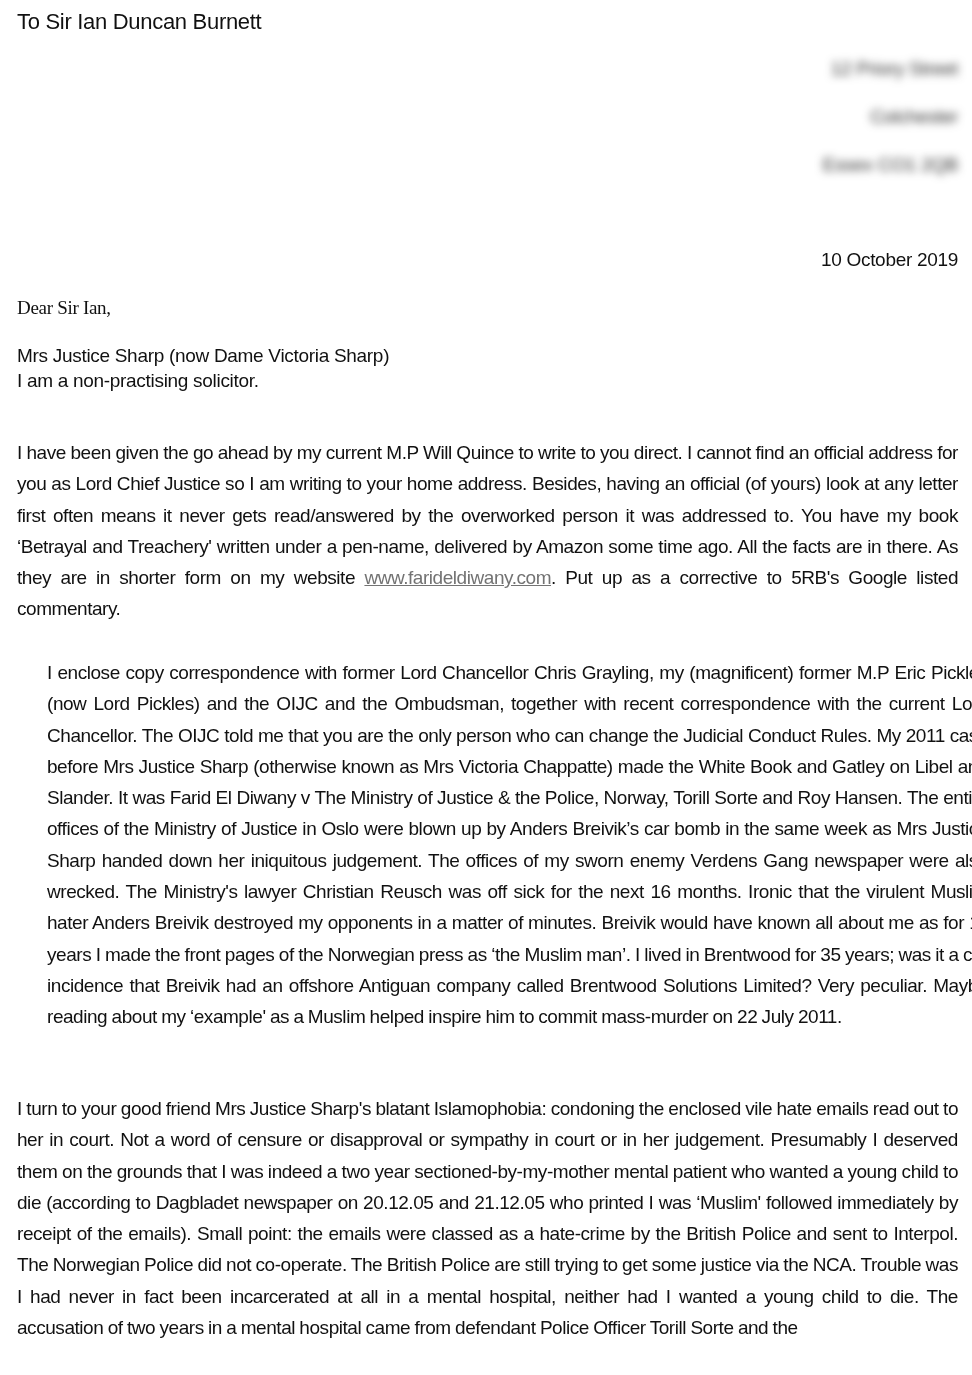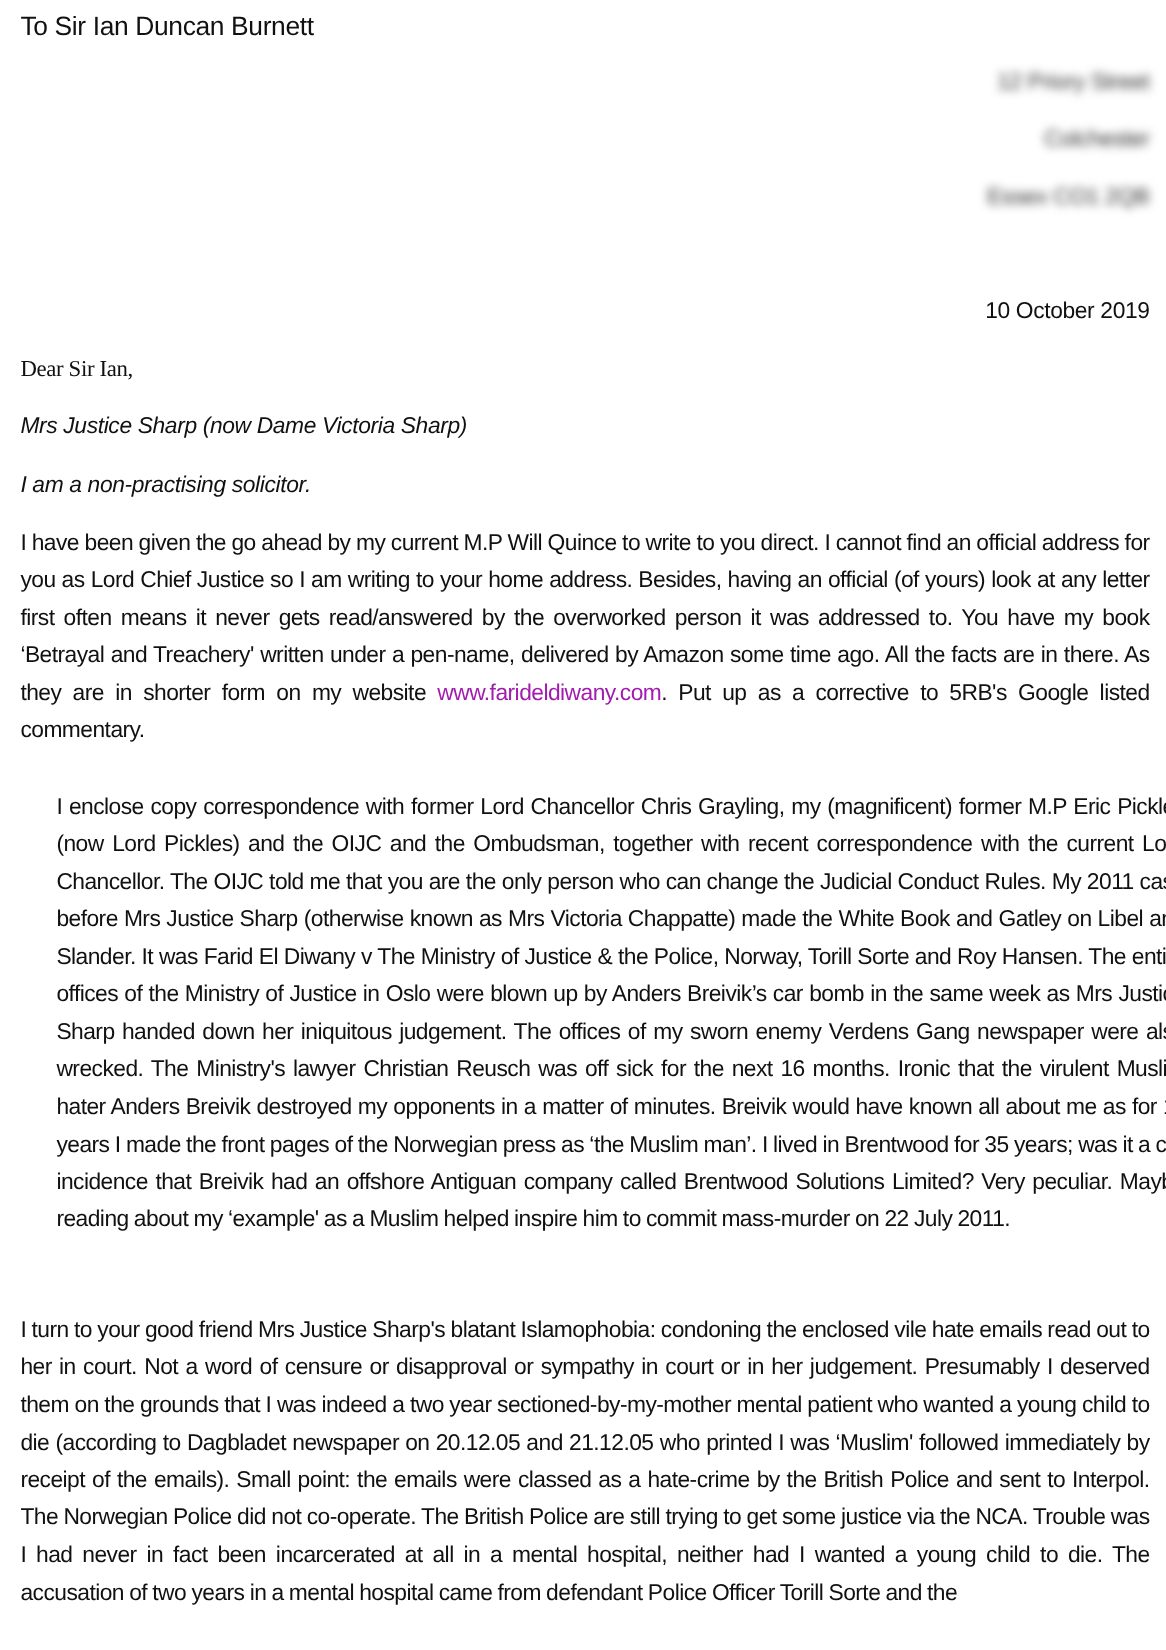--- a/index.html
+++ b/index.html
@@ -44,37 +44,38 @@
       letter-spacing: -0.3px;
       text-align: center;
     }
     .salutation, .subject, .intro {
       position: absolute;
       left: 17px;
       font-size: 19px;
       letter-spacing: -0.3px;
     }
     .salutation { top: 297px; font-family: Liberation Serif, serif; }
-    .subject { top: 345px; font-style: italic; }
-    .intro { top: 394px; font-style: italic; }
+    .subject { top: 345px; }
+    .intro { top: 370px; }
     .para {
       position: absolute;
       left: 17px;
       width: 941px;
       font-size: 19px;
       line-height: 31.3px;
       text-align: justify;
       letter-spacing: -0.45px;
       word-spacing: -0.5px;
     }
     .para.p1 { top: 437px; }
     .para.p2 { top: 657px; margin-left: 30px; }
     .para.p3 { top: 1093px; }
     a.link {
-      color: #a21caf;
+      color: #737373;
+      text-decoration: underline;
     }
   </style>
 </head>
 <body>
 
 <div class="addressee">To Sir Ian Duncan Burnett</div>
 
 <div class="sender-address">
   <div>12 Priory Street</div>
   <div>Colchester</div>

